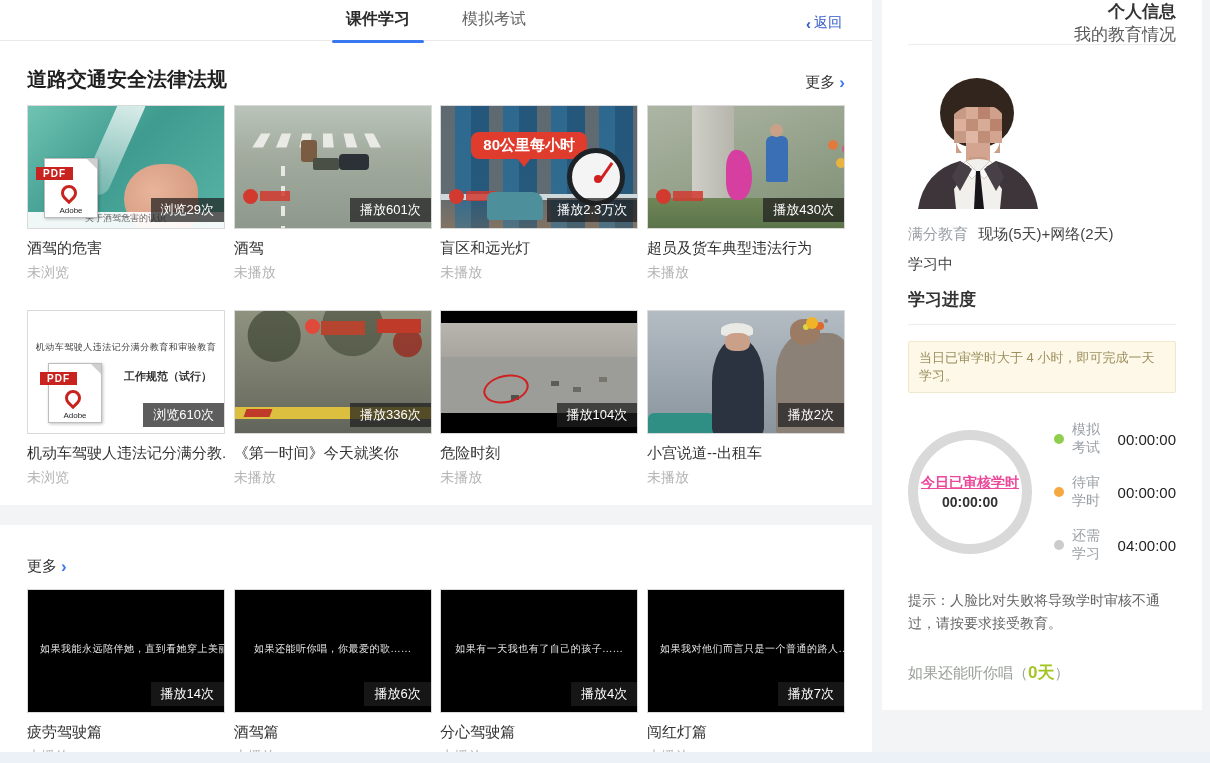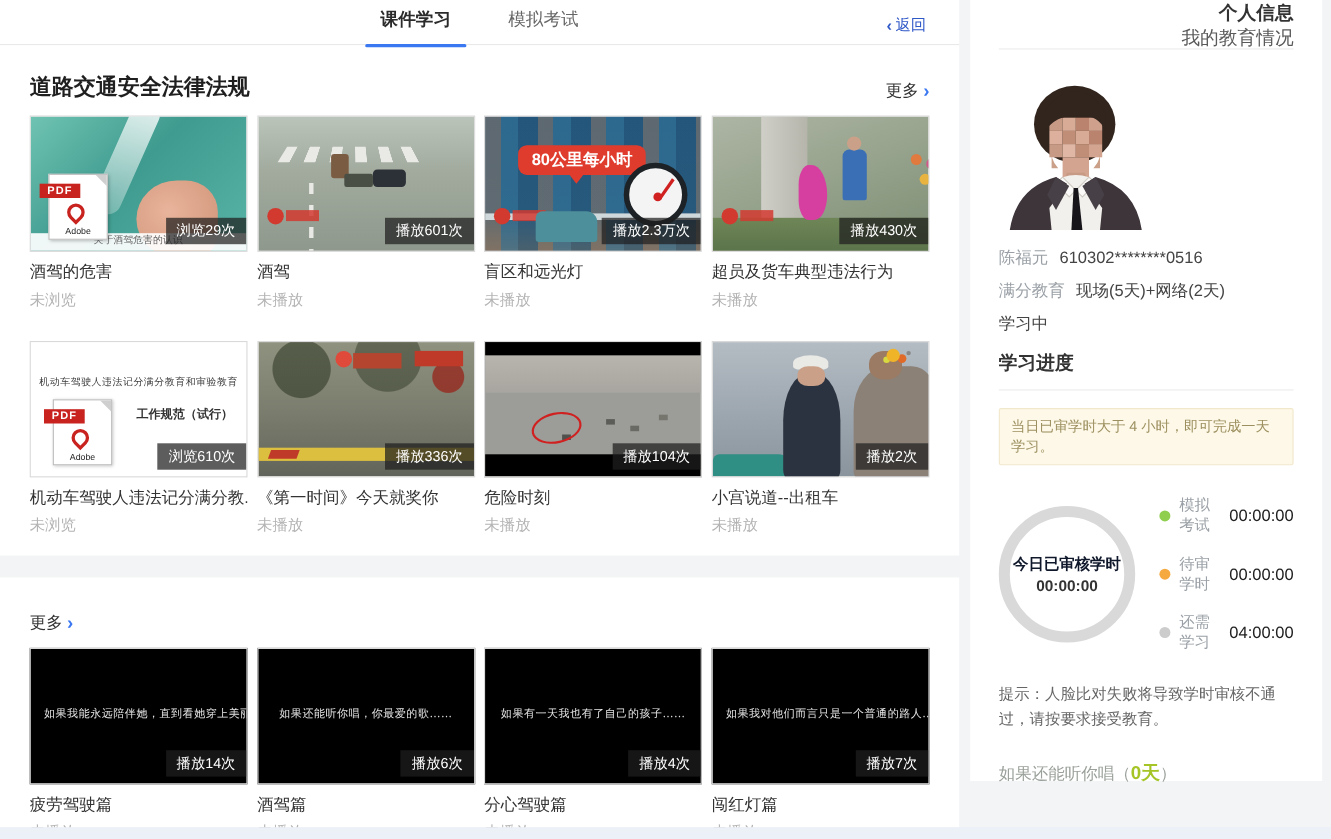--- a/index.html
+++ b/index.html
@@ -112,21 +112,21 @@
   .side-title { font-size:17px; font-weight:bold; color:#333; }
   .side-link { font-size:17px; color:#5a5a5a; cursor:pointer; text-decoration:none; }
   .photo { margin:16px 0 0 2px; width:136px; height:148px; }
   .info { margin-top:16px; }
   .info-line { margin-bottom:11px; font-size:15px; color:#444; }
   .info-label { color:#9aa0a6; margin-right:6px; }
   .progress-title { margin-top:14px; font-size:17px; font-weight:bold; color:#333; padding-bottom:13px; border-bottom:1px solid #ececec; }
   .notice { margin-top:16px; background:#fdf8e7; border:1px solid #f1e7cb; border-radius:2px; padding:7px 10px; font-size:13px; color:#9d9060; }
   .progress-row { margin-top:28px; display:flex; align-items:center; gap:22px; }
   .circle { width:124px; height:124px; border:10px solid #d9d9d9; border-radius:50%; display:flex; flex-direction:column; justify-content:center; align-items:center; flex:none; }
-  .circle-label { font-size:14px; font-weight:bold; color:#0f172a; }
+  .circle-label { font-size:14px; font-weight:bold; color:#ec4899;text-decoration:underline; }
   .circle-value { font-size:14px; font-weight:bold; color:#333; margin-top:2px; }
   .legend { display:flex; flex-direction:column; gap:17px; }
   .legend-row { display:flex; align-items:center; }
   .dot { width:10px; height:10px; border-radius:50%; flex:none; margin-right:8px; }
   .legend-label { font-size:14px; color:#9aa0a6; margin-right:6px; }
   .legend-value { font-size:15px; color:#222; }
   .tip { margin-top:26px; font-size:14px; color:#666; line-height:1.65; }
   .days { margin-top:26px; font-size:15px; color:#9aa09a; }
   .days-value { font-size:17px; font-weight:bold; color:#a5c426; }
 
@@ -341,24 +341,20 @@
         <path d="M66,110 L70,110 L74,148 L64,148 Z" fill="#17151a"></path>
         <path d="M8,148 Q14,110 50,100 L60,106 L44,128 L46,148 Z" fill="#3d353a"></path>
         <path d="M128,148 Q122,110 86,100 L76,106 L92,128 L90,148 Z" fill="#3d353a"></path>
         <path d="M50,100 L62,108 L50,130 L42,116 Z" fill="#474046"></path>
         <path d="M86,100 L74,108 L86,130 L94,116 Z" fill="#474046"></path>
       </svg>
     </div>
 
     <div class="info">
       <div class="info-line">
-        <span class="info-label">陈福元</span>
-        <span>610302********0516</span>
-      </div>
-      <div class="info-line">
         <span class="info-label">满分教育</span>
         <span>现场(5天)+网络(2天)</span>
       </div>
       <div class="info-line">学习中</div>
     </div>
 
     <div class="progress-title">学习进度</div>
 
     <div class="notice">当日已审学时大于 4 小时，即可完成一天学习。</div>
 

